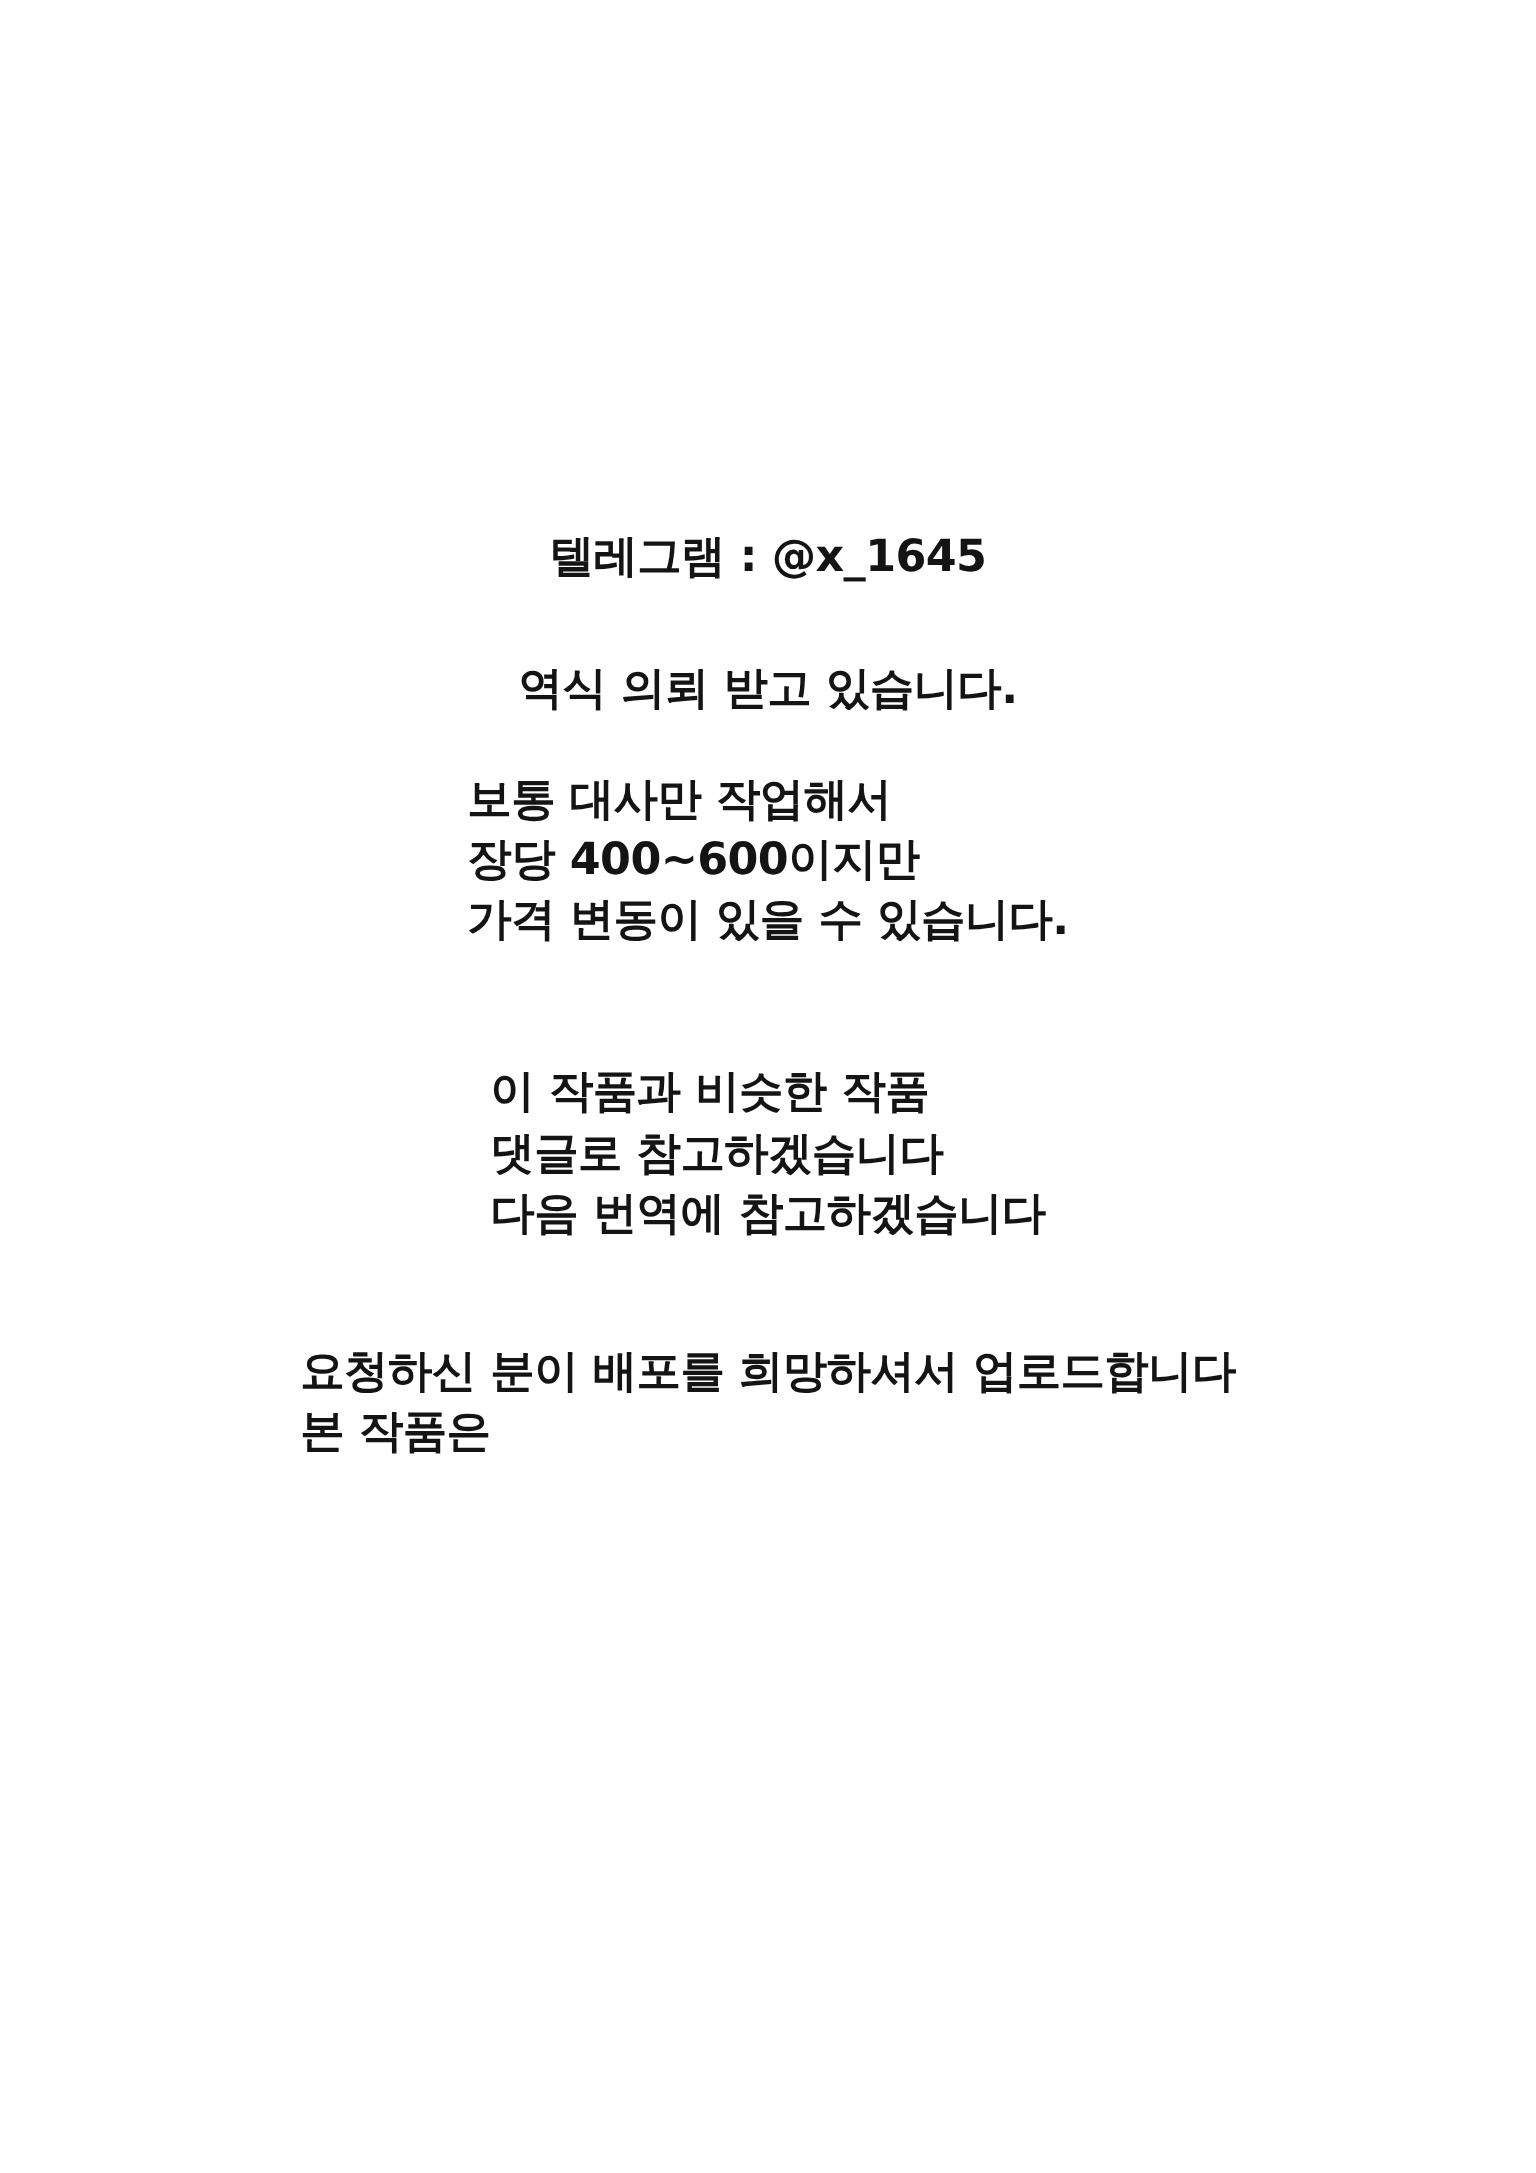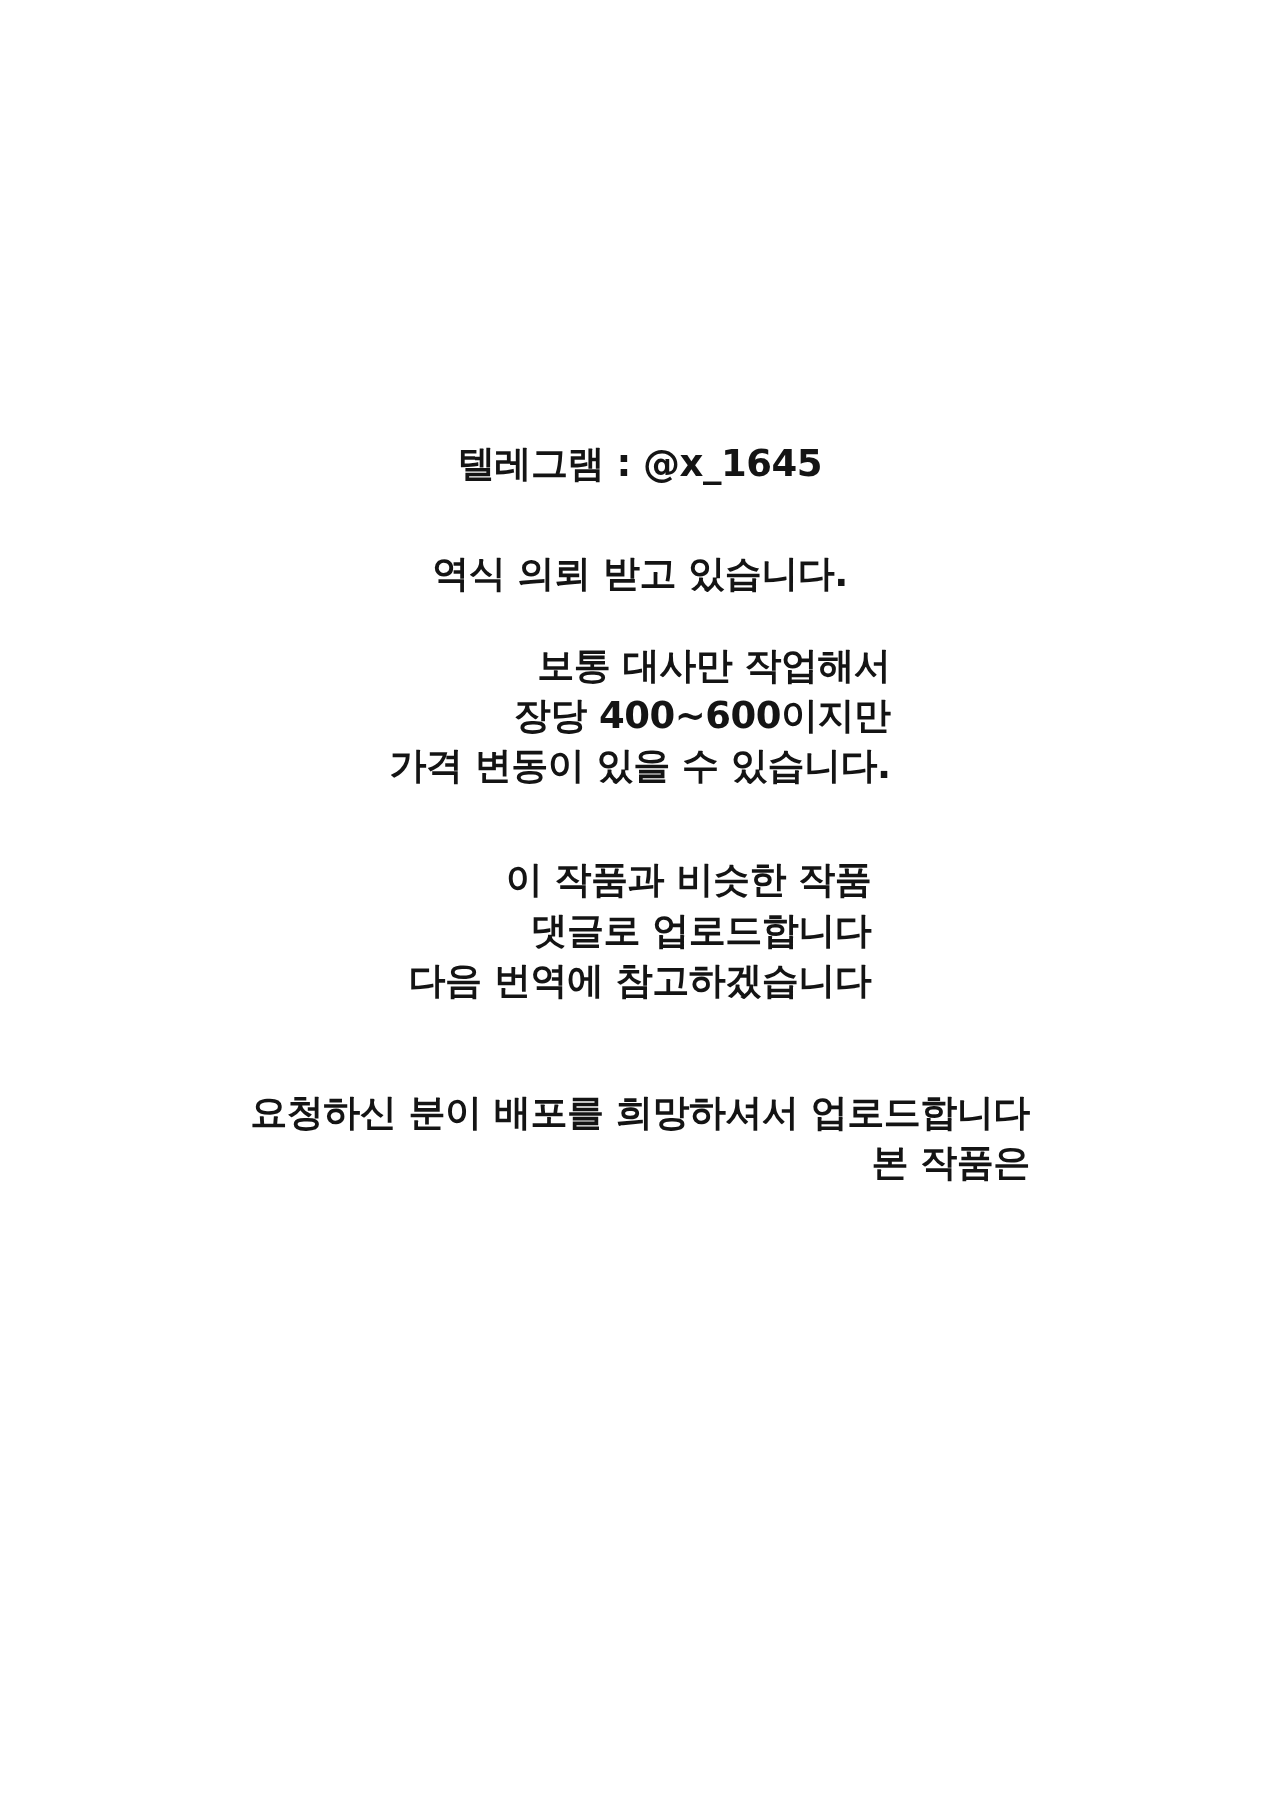--- a/index.html
+++ b/index.html
@@ -28,41 +28,41 @@
   }
   .notice-block {
     width: 100%;
     text-align: center;
     margin-top: 440px;
     display: flex;
     flex-direction: column;
     align-items: center;
   }
   .para {
-    text-align: right;
+    text-align: left;
     line-height: 1.30;
     font-weight: 700;
     letter-spacing: -0.5px;
     color: #141414;
   }
   .para .line {
     display: block;
     white-space: pre;
   }
   .contact {
     font-size: 37px;
     margin-bottom: 62px;
   }
   .request {
     font-size: 37px;
     margin-bottom: 42px;
   }
   .pricing {
     font-size: 37px;
-    margin-bottom: 62px;
+    margin-bottom: 92px;
   }
   .recommend {
     font-size: 37px;
     margin-bottom: 80px;
   }
   .distribution {
     font-size: 37px;
     margin-bottom: 0;
   }
   .pricing .line,
@@ -87,21 +87,21 @@
     </div>
 
     <div class="para pricing">
       <span class="line">보통 대사만 작업해서</span>
       <span class="line">장당 400~600이지만</span>
       <span class="line">가격 변동이 있을 수 있습니다.</span>
     </div>
 
     <div class="para recommend">
       <span class="line">이 작품과 비슷한 작품</span>
-      <span class="line">댓글로 업로드합니다</span>
+      <span class="line">댓글로 참고하겠습니다</span>
       <span class="line">다음 번역에 참고하겠습니다</span>
     </div>
 
     <div class="para distribution">
       <span class="line">요청하신 분이 배포를 희망하셔서 업로드합니다</span>
       <span class="line">본 작품은</span>
     </div>
 
   </div>
 

